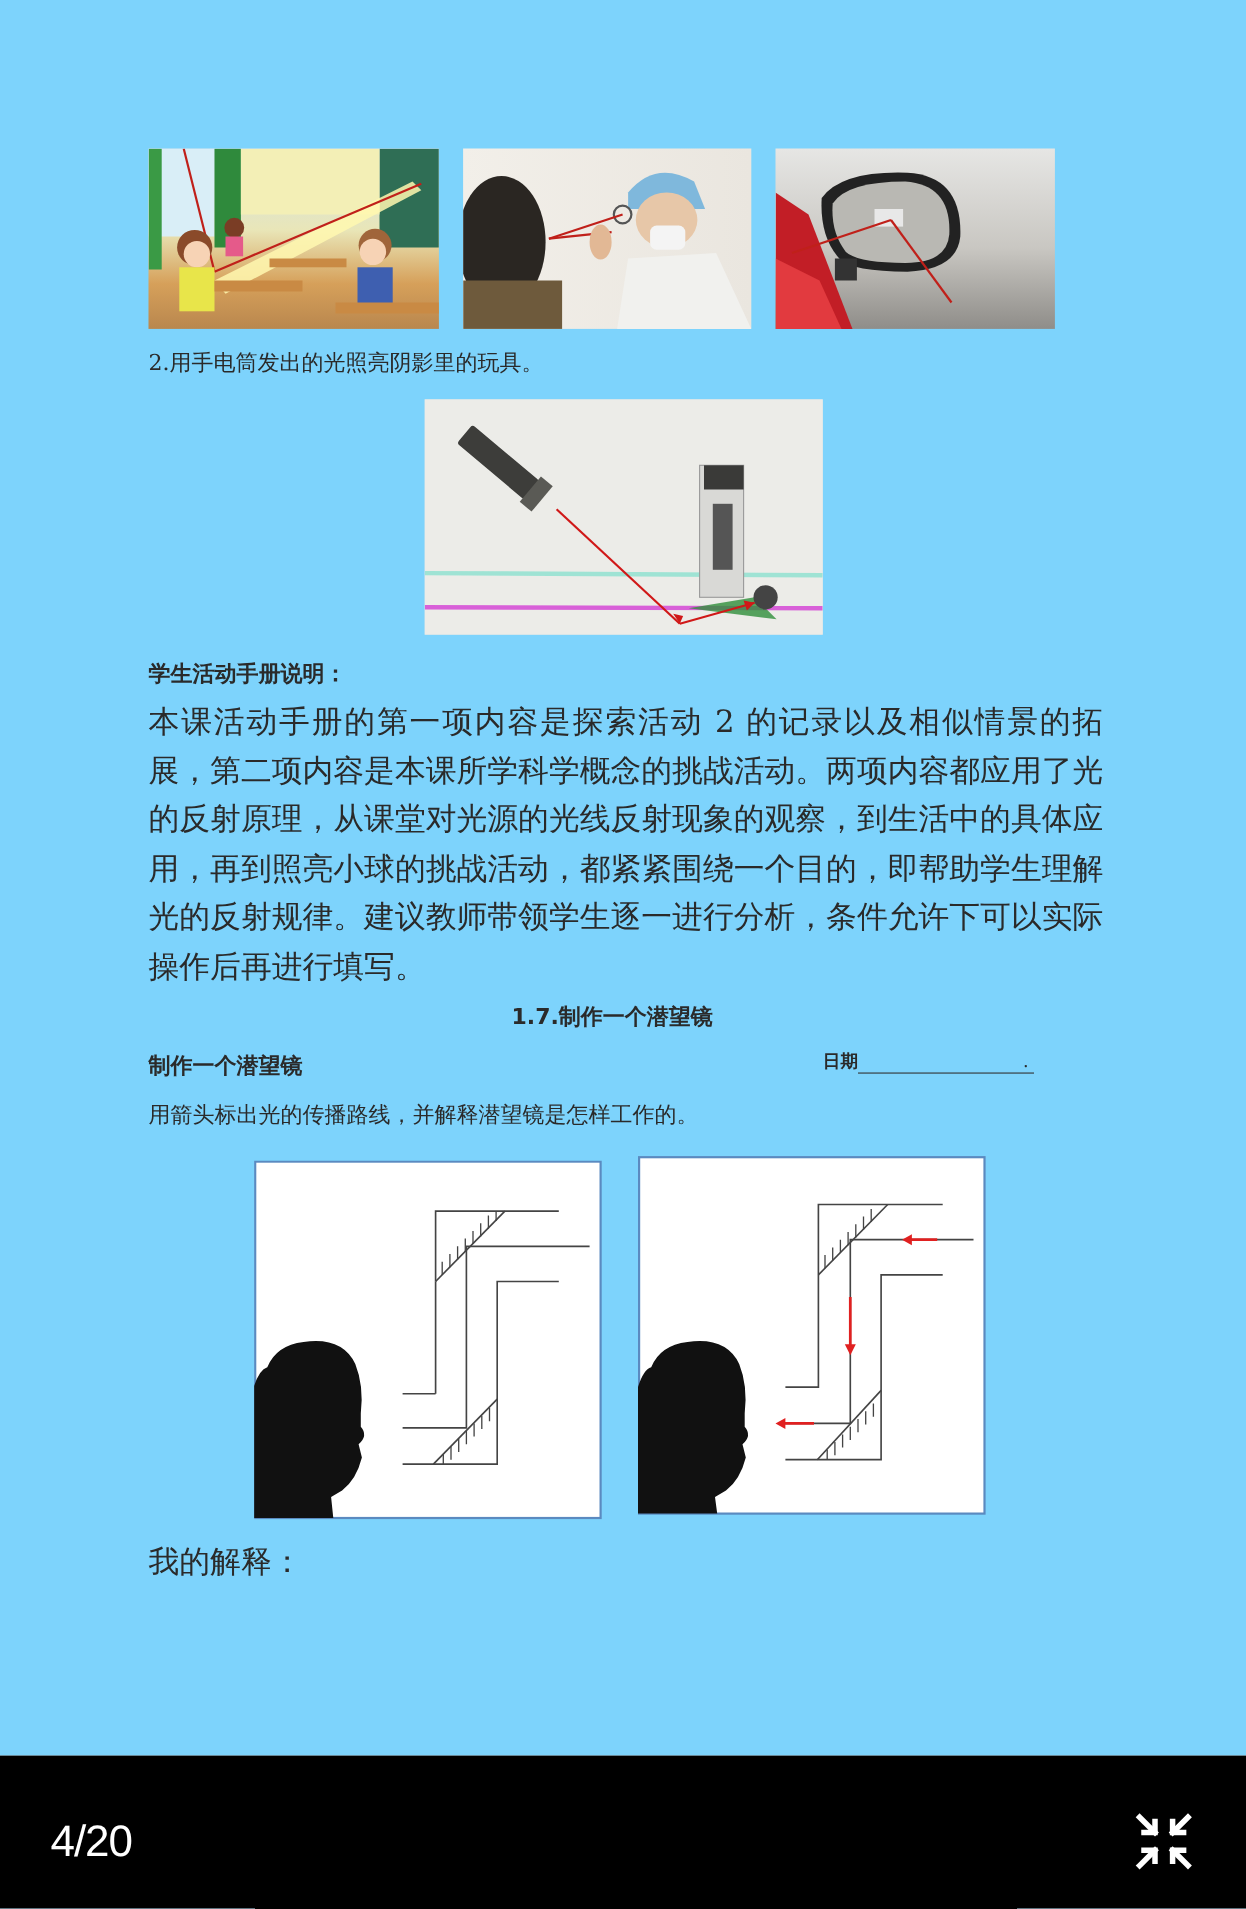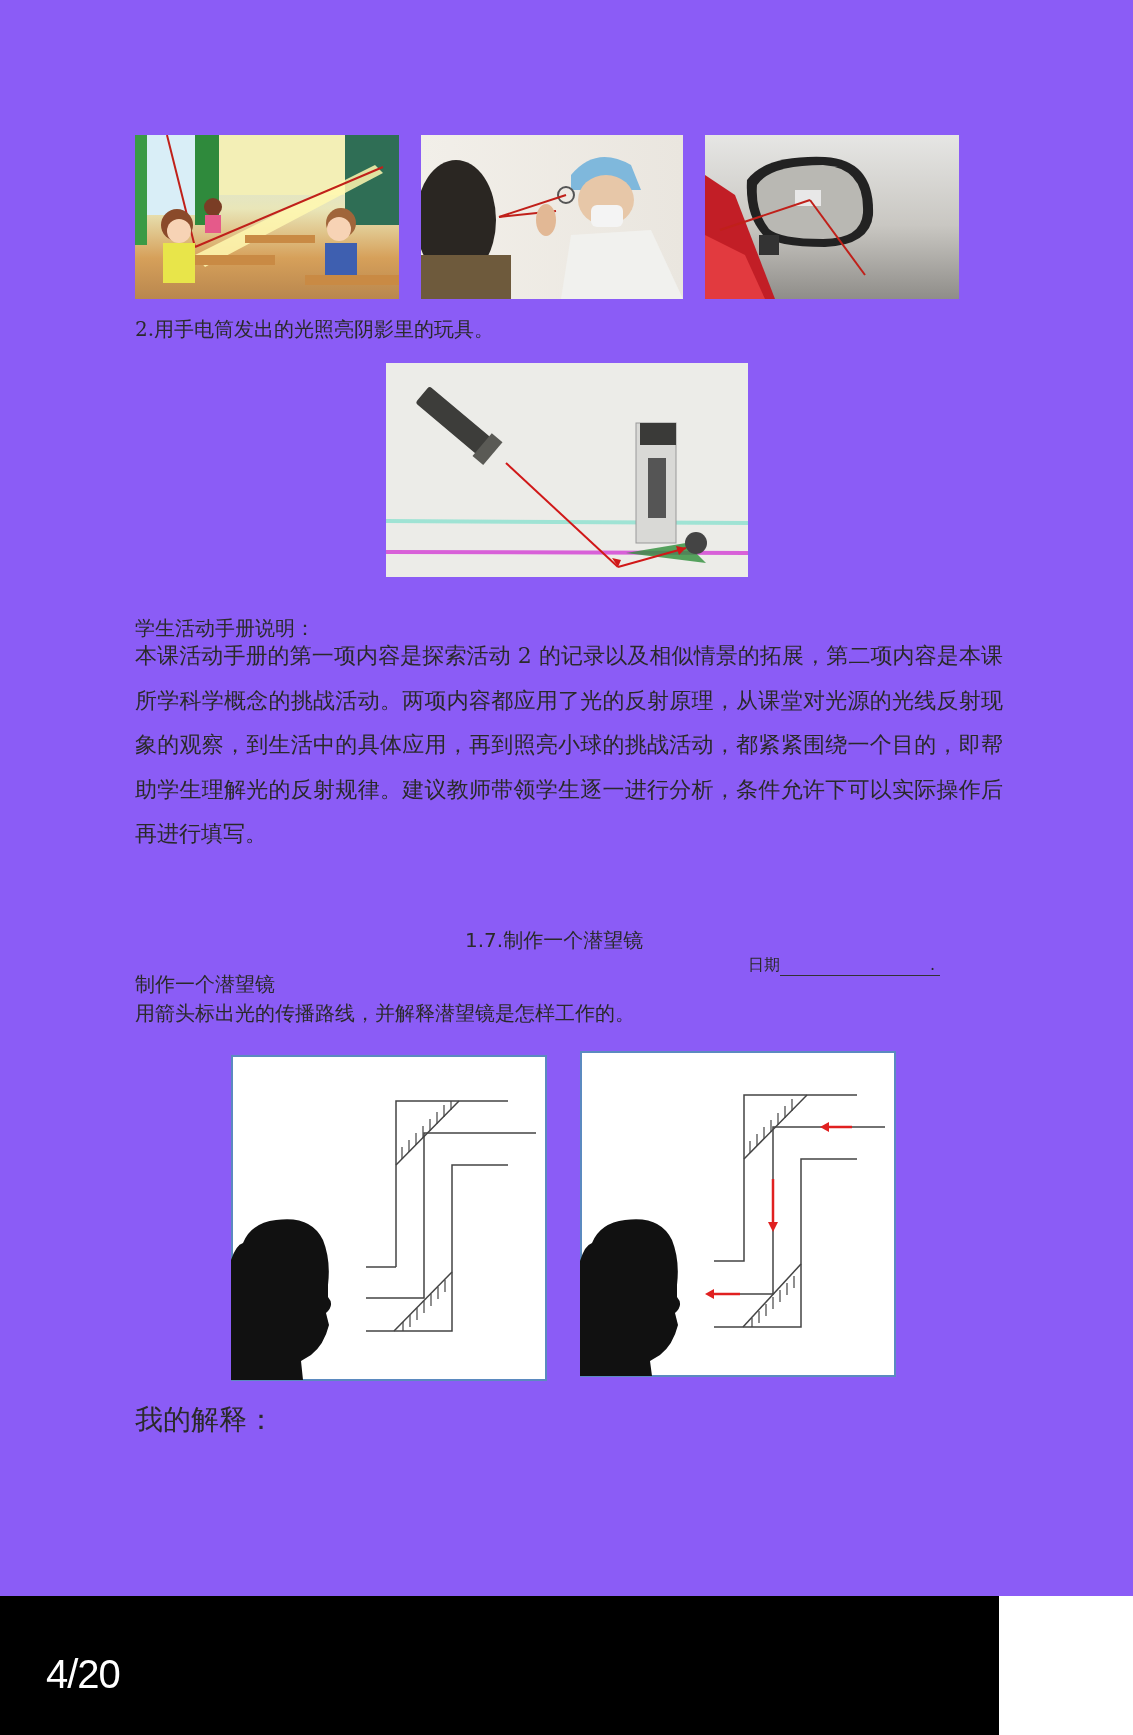--- a/index.html
+++ b/index.html
@@ -1,24 +1,24 @@
 <!DOCTYPE html>
 <html><head>
 <meta charset="utf-8">
 <style>
   html,body{margin:0;padding:0;}
   body{width:1133px;height:1735px;background:#fff;position:relative;overflow:hidden;
        font-family:"DejaVu Serif","Liberation Serif",serif;color:#222;}
-  .page{position:absolute;left:0;top:0;width:1133px;height:1596px;background:#8b5cf6;}
+  .page{position:absolute;left:0;top:0;width:1133px;height:1596px;background:#7dd3fc;}
   .abs{position:absolute;}
   .photo{position:absolute;overflow:hidden;}
   .txt{position:absolute;font-size:20px;white-space:nowrap;color:#2a2a2a;}
-  .bold{font-weight:normal;font-family:"DejaVu Sans","Liberation Sans",sans-serif;margin-top:16px;}
-  .para{position:absolute;left:135px;width:868px;font-size:22px;line-height:44.5px;color:#2a2a2a;text-align:justify;}
-  .bottombar{position:absolute;left:0;top:1596px;width:999px;height:139px;background:#000;}
+  .bold{font-weight:bold;font-family:"DejaVu Sans","Liberation Sans",sans-serif;}
+  .para{position:absolute;left:135px;width:868px;font-size:28px;line-height:44.5px;color:#2a2a2a;text-align:justify;}
+  .bottombar{position:absolute;left:0;top:1596px;width:1133px;height:139px;background:#000;}
   .pagecount{position:absolute;left:46px;top:56px;color:#fff;font-size:40px;
              font-family:"Liberation Sans","DejaVu Sans",sans-serif;letter-spacing:-1px;}
   .collapse{position:absolute;left:1030px;top:50px;width:56px;height:56px;}
   .dateline{display:inline-block;width:160px;border-bottom:1.5px solid #333;height:20px;vertical-align:bottom;}
 </style>
 </head>
 <body>
 
 <div class="page">
 

